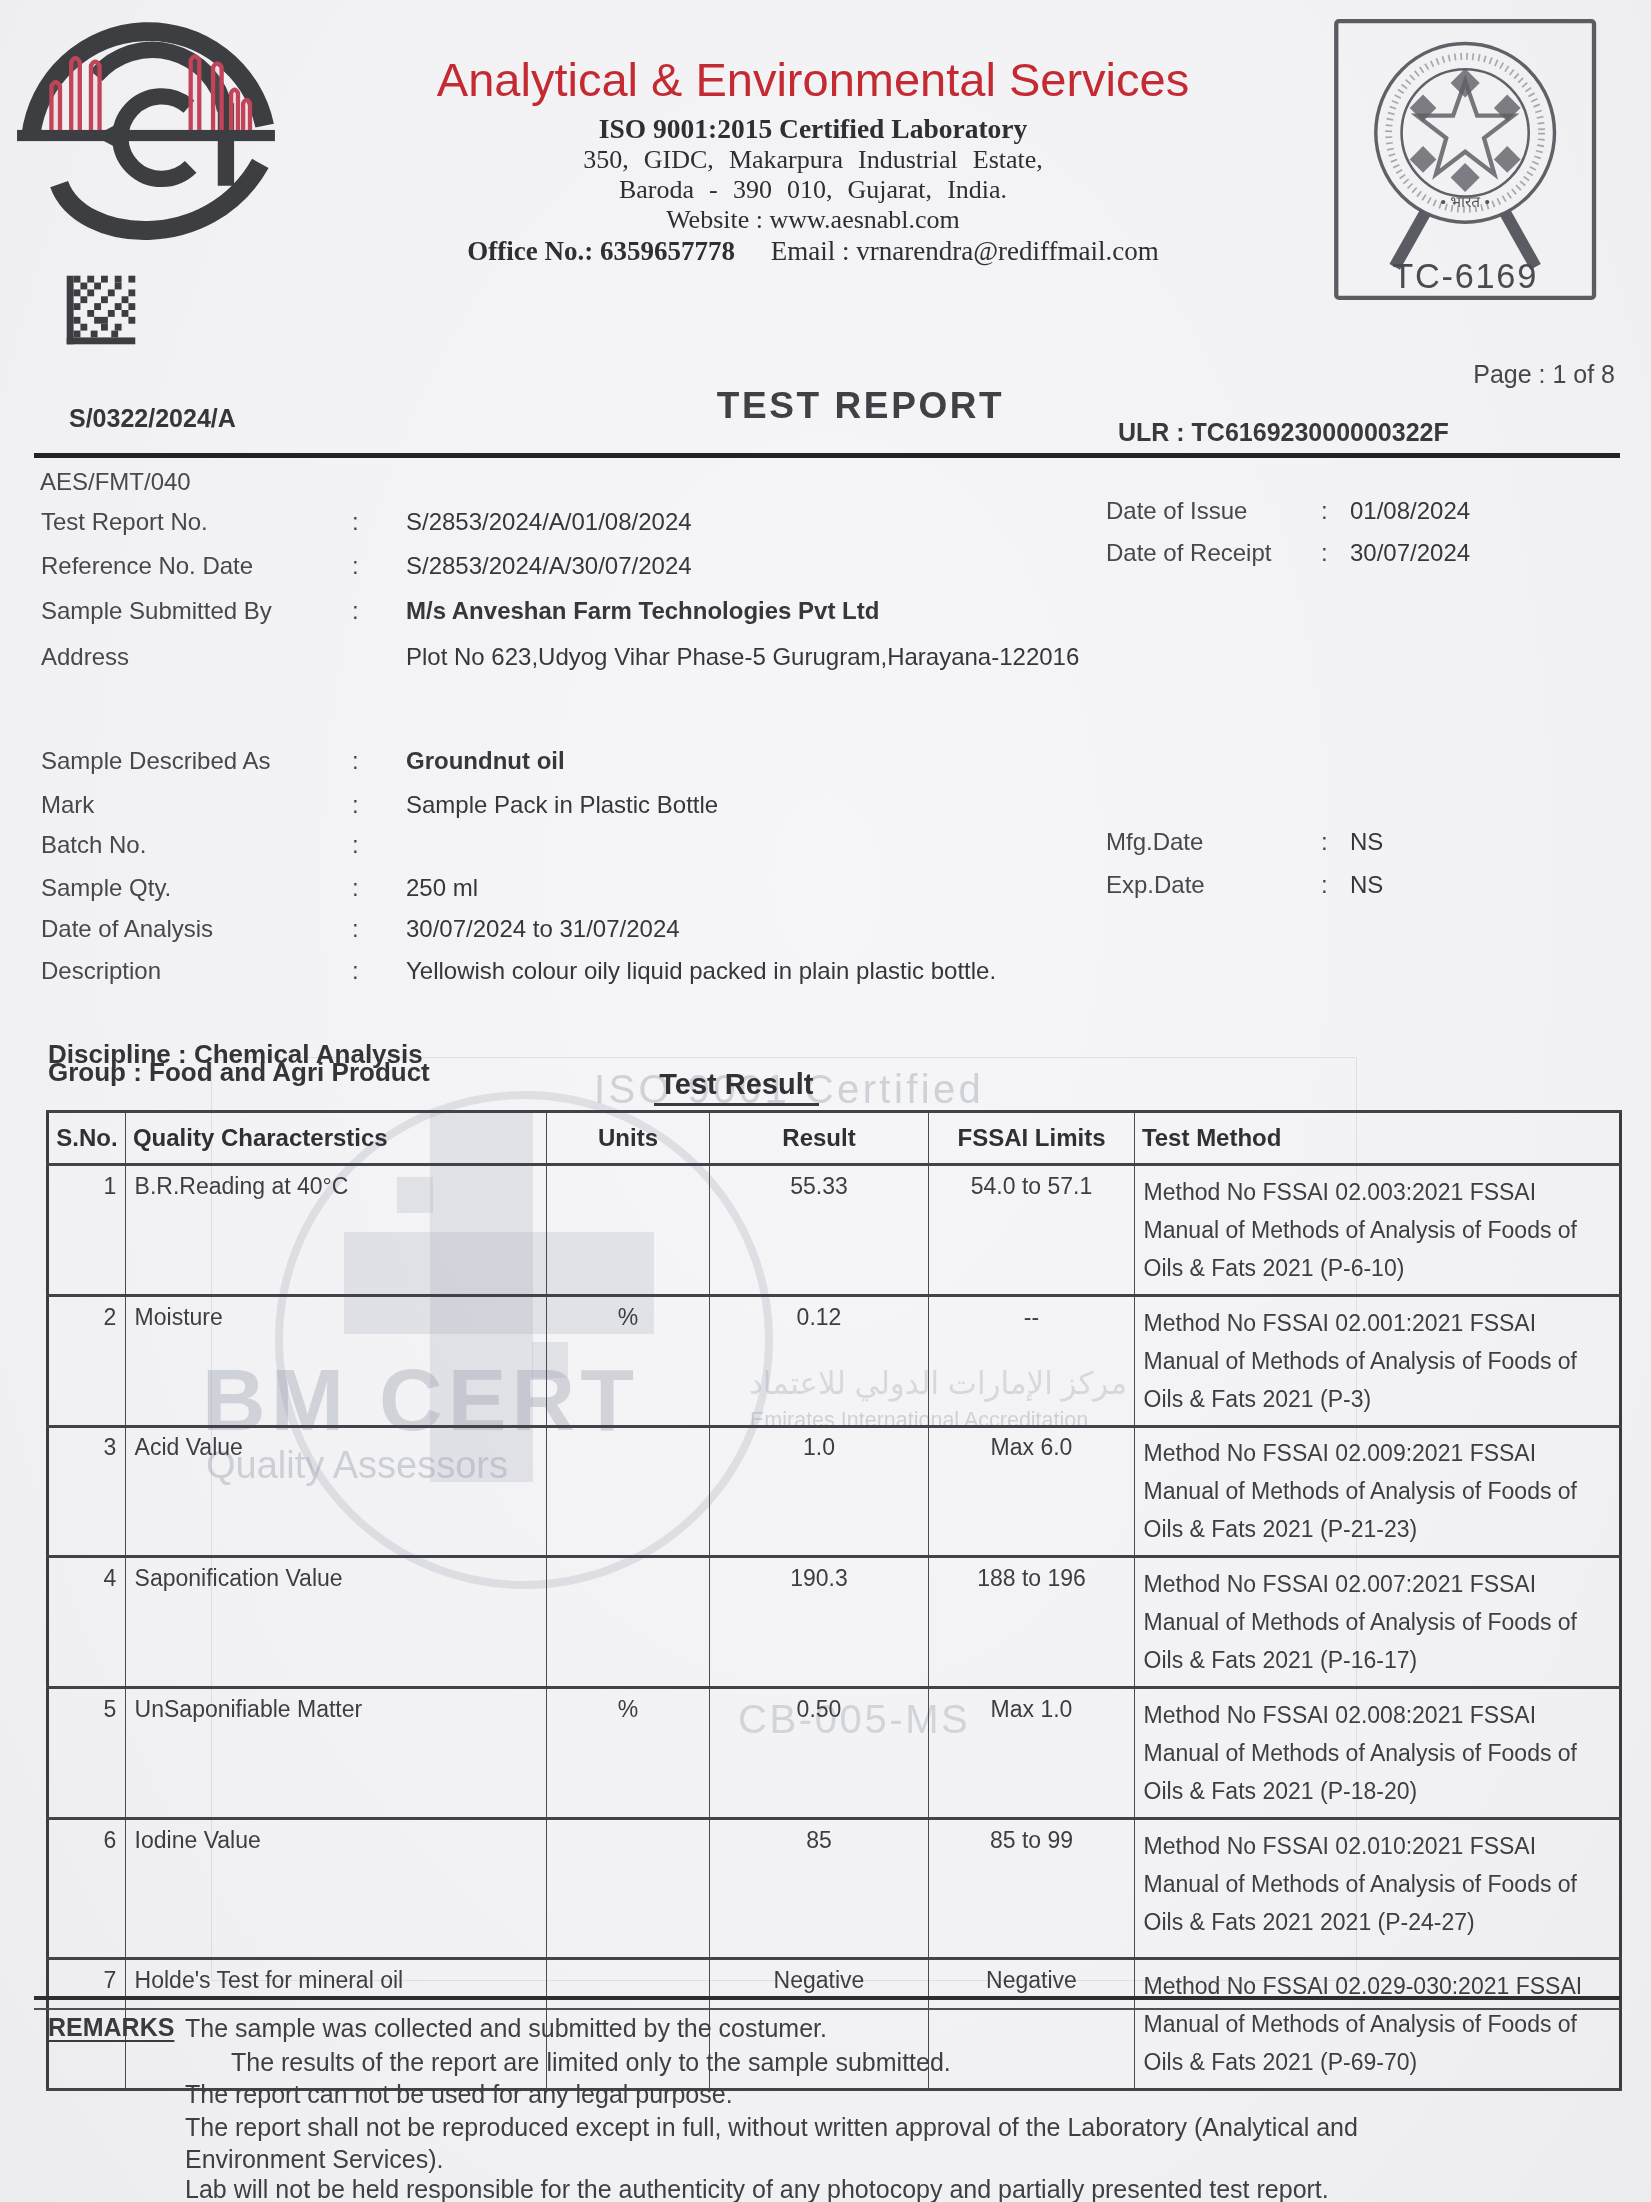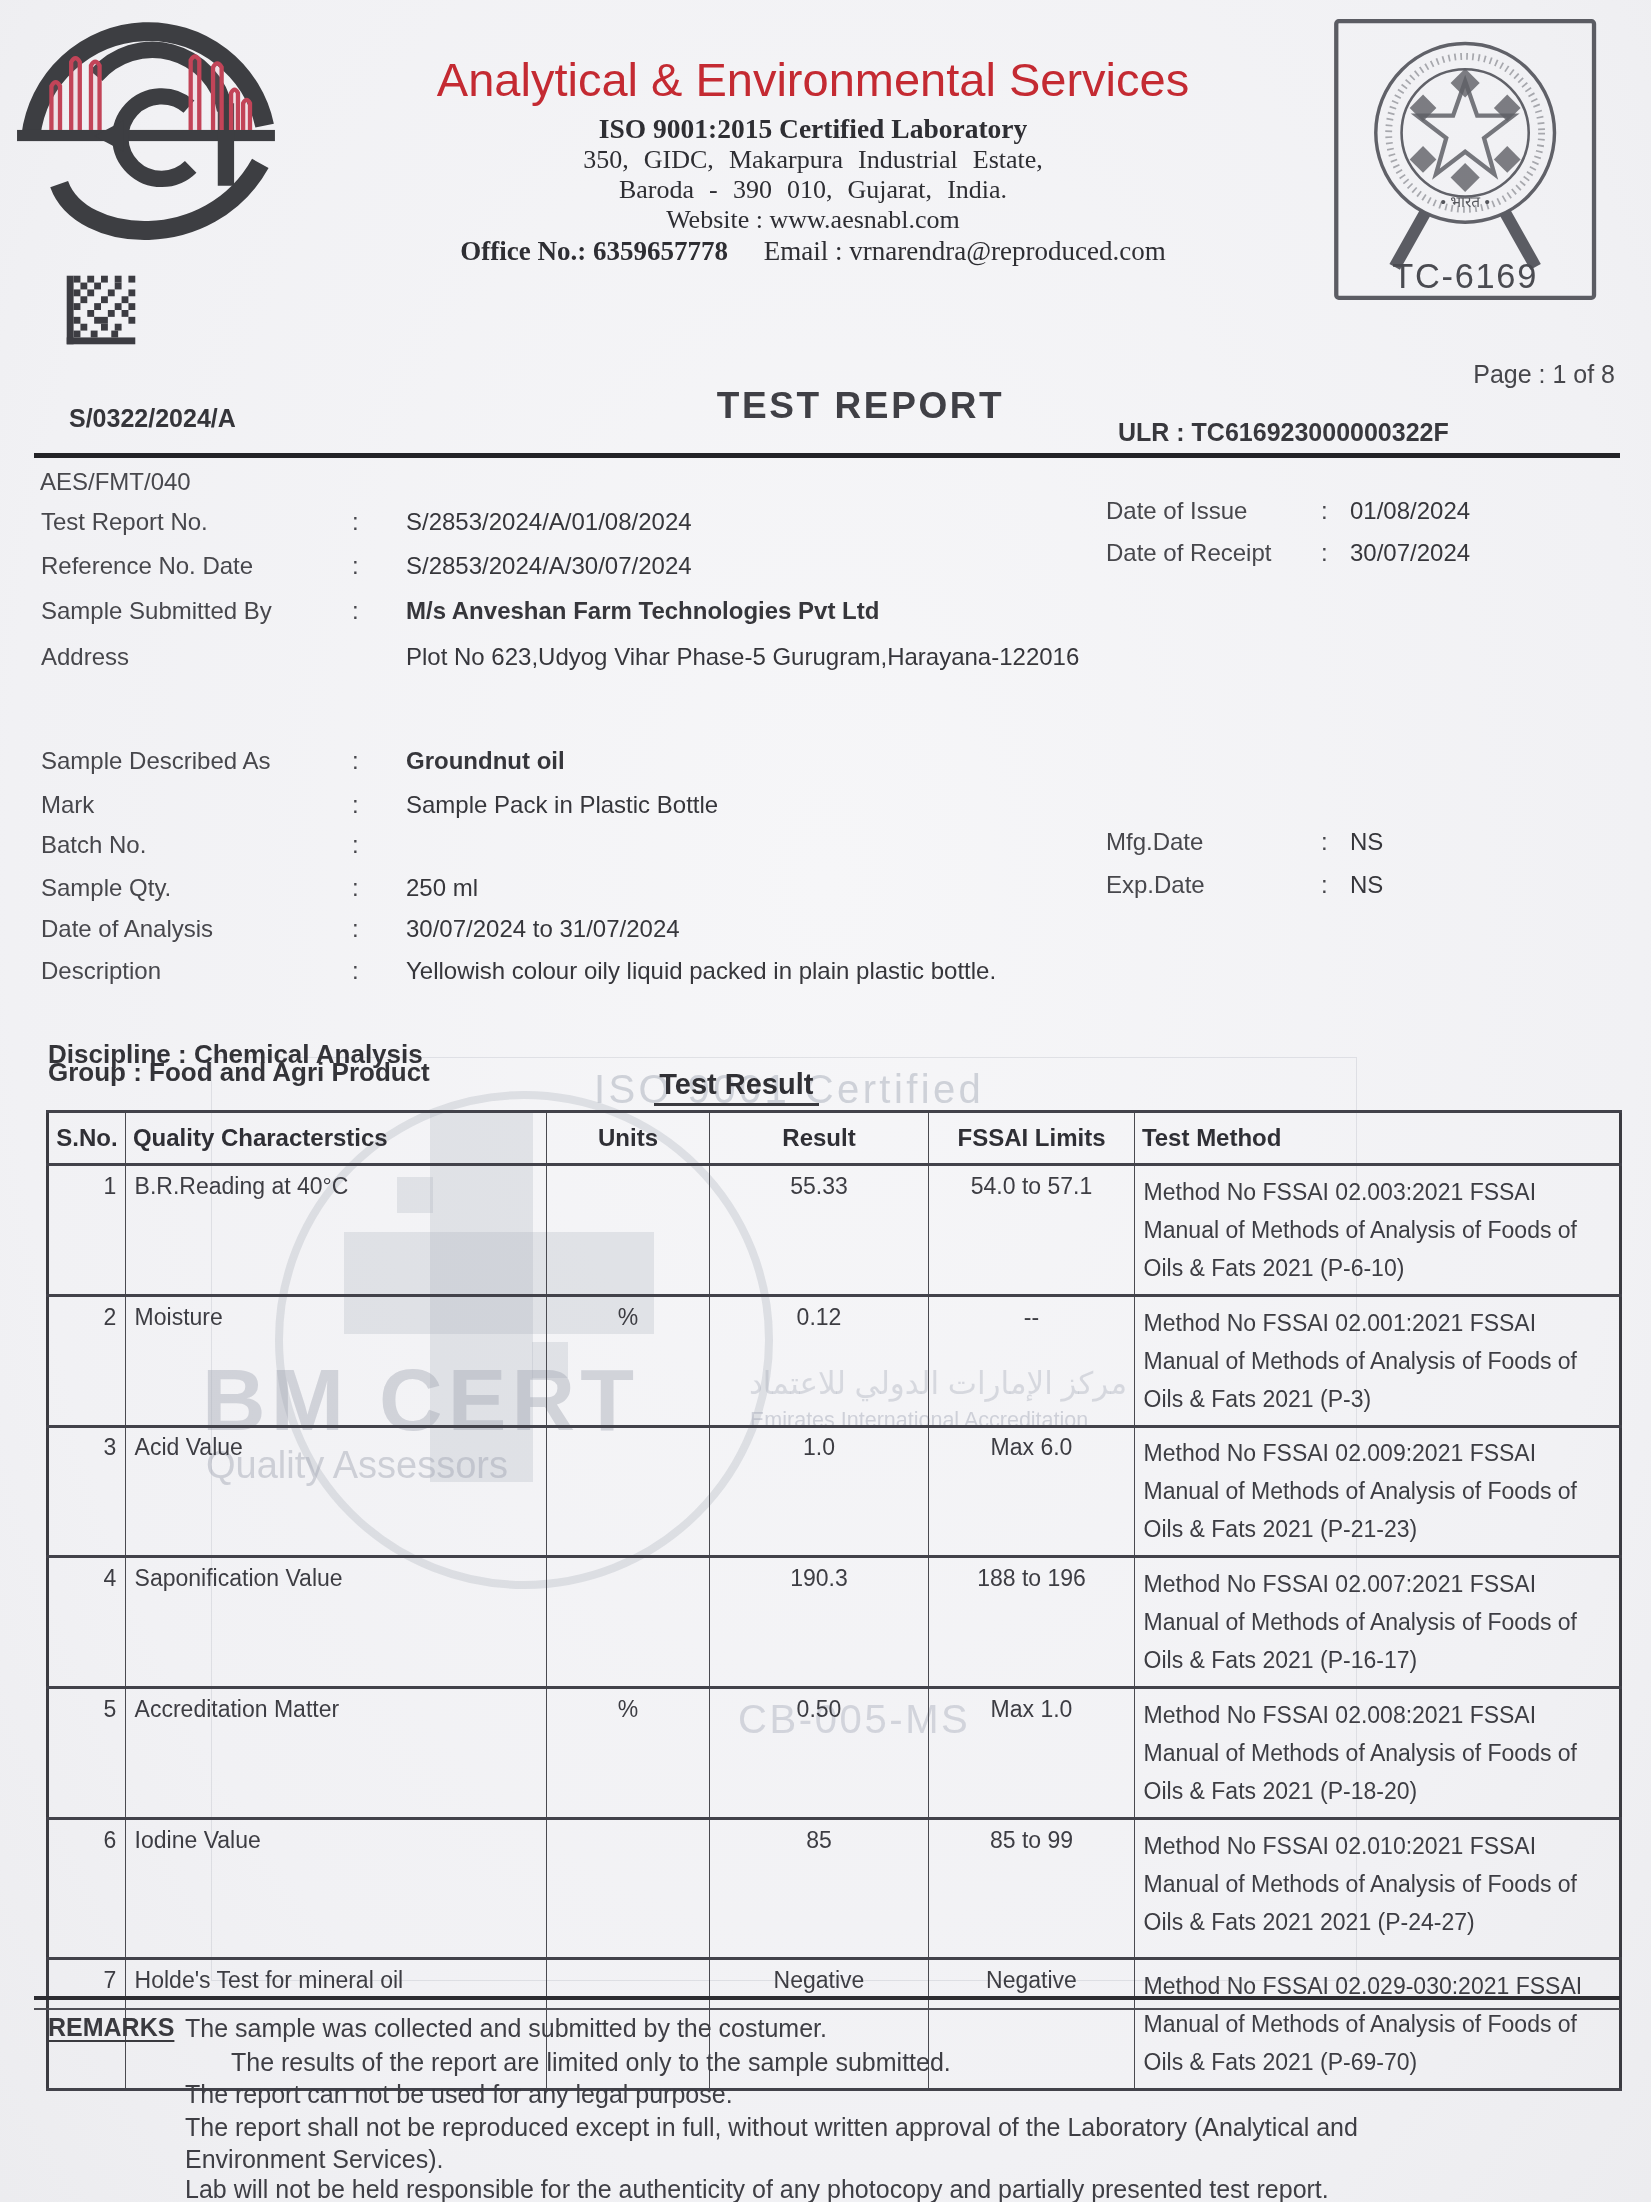--- a/index.html
+++ b/index.html
@@ -171,21 +171,21 @@
   </svg>
 
   <div class="co-block">
     <div class="co-name">Analytical &amp; Environmental Services</div>
     <div class="serif iso-line">ISO 9001:2015 Certified Laboratory</div>
     <div class="serif addr">350,  GIDC,  Makarpura  Industrial  Estate,</div>
     <div class="serif addr">Baroda - 390 010,  Gujarat,  India.</div>
     <div class="serif webline">Website : www.aesnabl.com</div>
     <div class="serif contact">
       <span class="office">Office No.: 6359657778</span>
-      <span class="mail">Email : vrnarendra@reproduced.com</span>
+      <span class="mail">Email : vrnarendra@rediffmail.com</span>
     </div>
   </div>
 
   <div class="page-label">Page : 1 of 8</div>
   <div class="sample-code">S/0322/2024/A</div>
   <div class="test-report">TEST REPORT</div>
   <div class="ulr">ULR : TC616923000000322F</div>
   <div class="hline" style="top:453px;"></div>
   <div class="fmt">AES/FMT/040</div>
 
@@ -311,21 +311,21 @@
     <tr style="height:117px;">
       <td class="sno">4</td>
       <td class="lft">Saponification Value</td>
       <td class="ctr"></td>
       <td class="ctr">190.3</td>
       <td class="ctr">188 to 196</td>
       <td class="method">Method No FSSAI 02.007:2021 FSSAI Manual of Methods of Analysis of Foods of Oils &amp; Fats 2021 (P-16-17)</td>
     </tr>
     <tr style="height:107px;">
       <td class="sno">5</td>
-      <td class="lft">Accreditation Matter</td>
+      <td class="lft">UnSaponifiable Matter</td>
       <td class="ctr">%</td>
       <td class="ctr">0.50</td>
       <td class="ctr">Max 1.0</td>
       <td class="method">Method No FSSAI 02.008:2021 FSSAI Manual of Methods of Analysis of Foods of Oils &amp; Fats 2021 (P-18-20)</td>
     </tr>
     <tr style="height:140px;">
       <td class="sno">6</td>
       <td class="lft">Iodine Value</td>
       <td class="ctr"></td>
       <td class="ctr">85</td>

